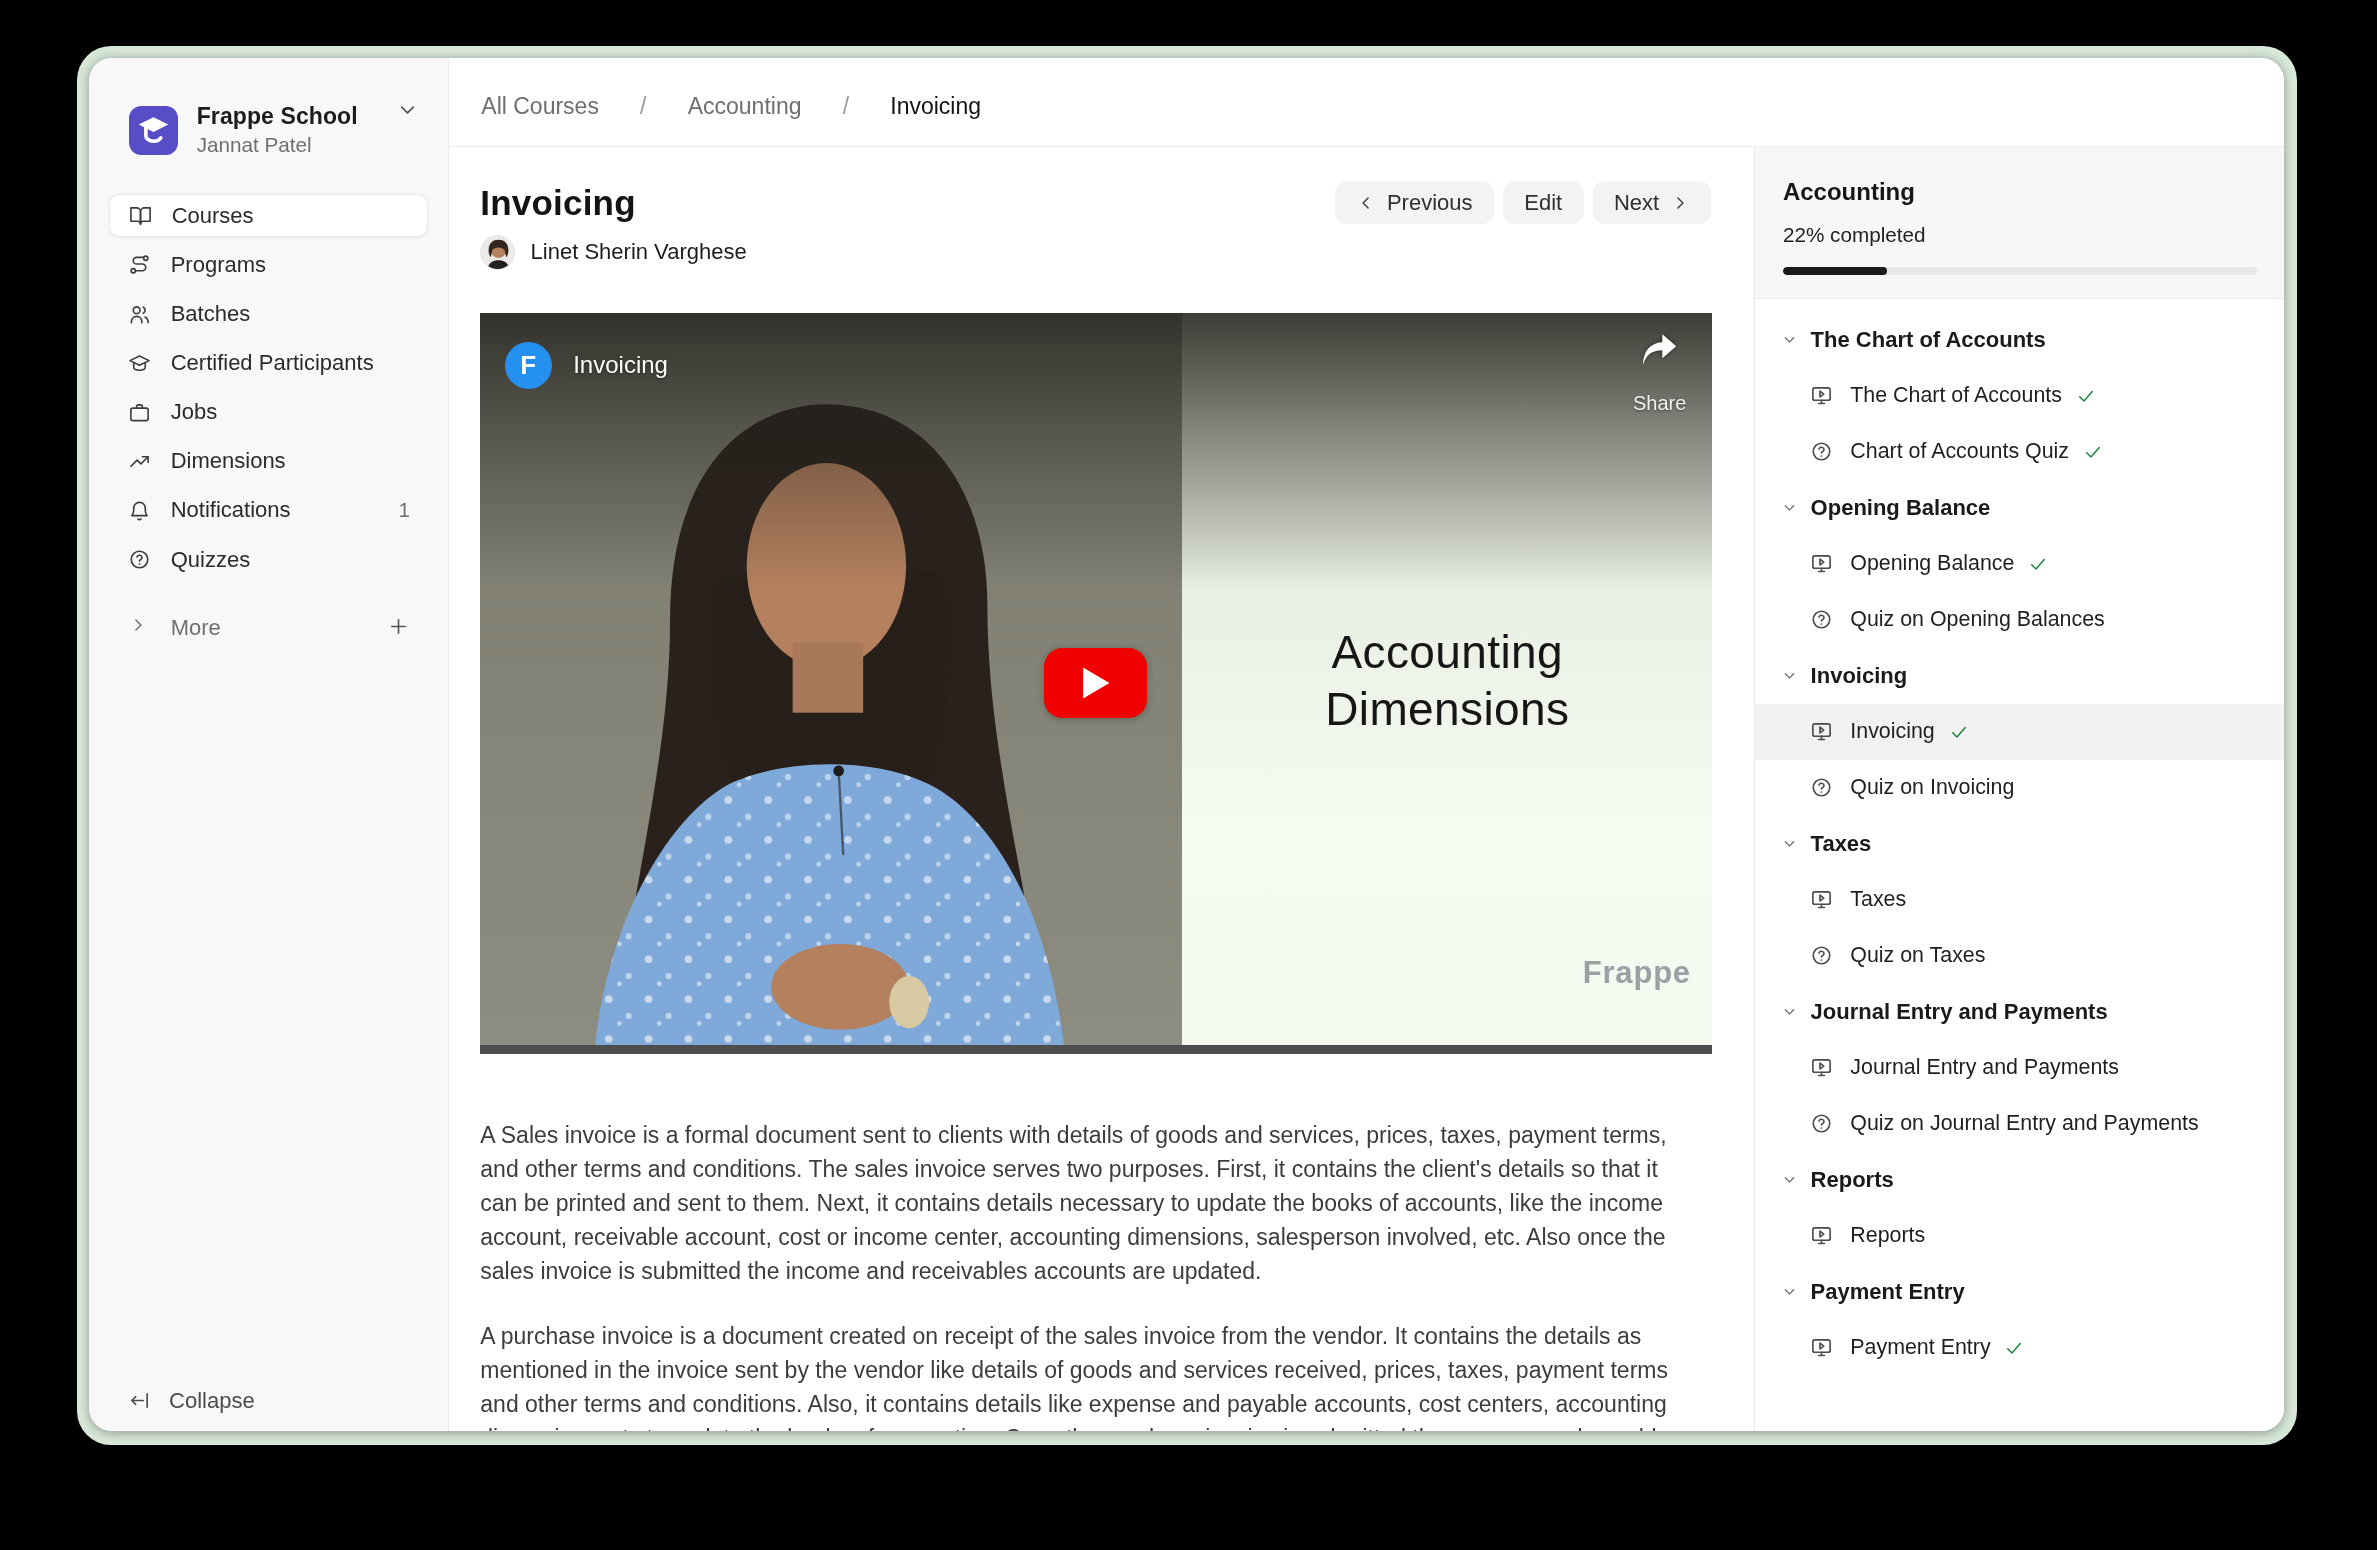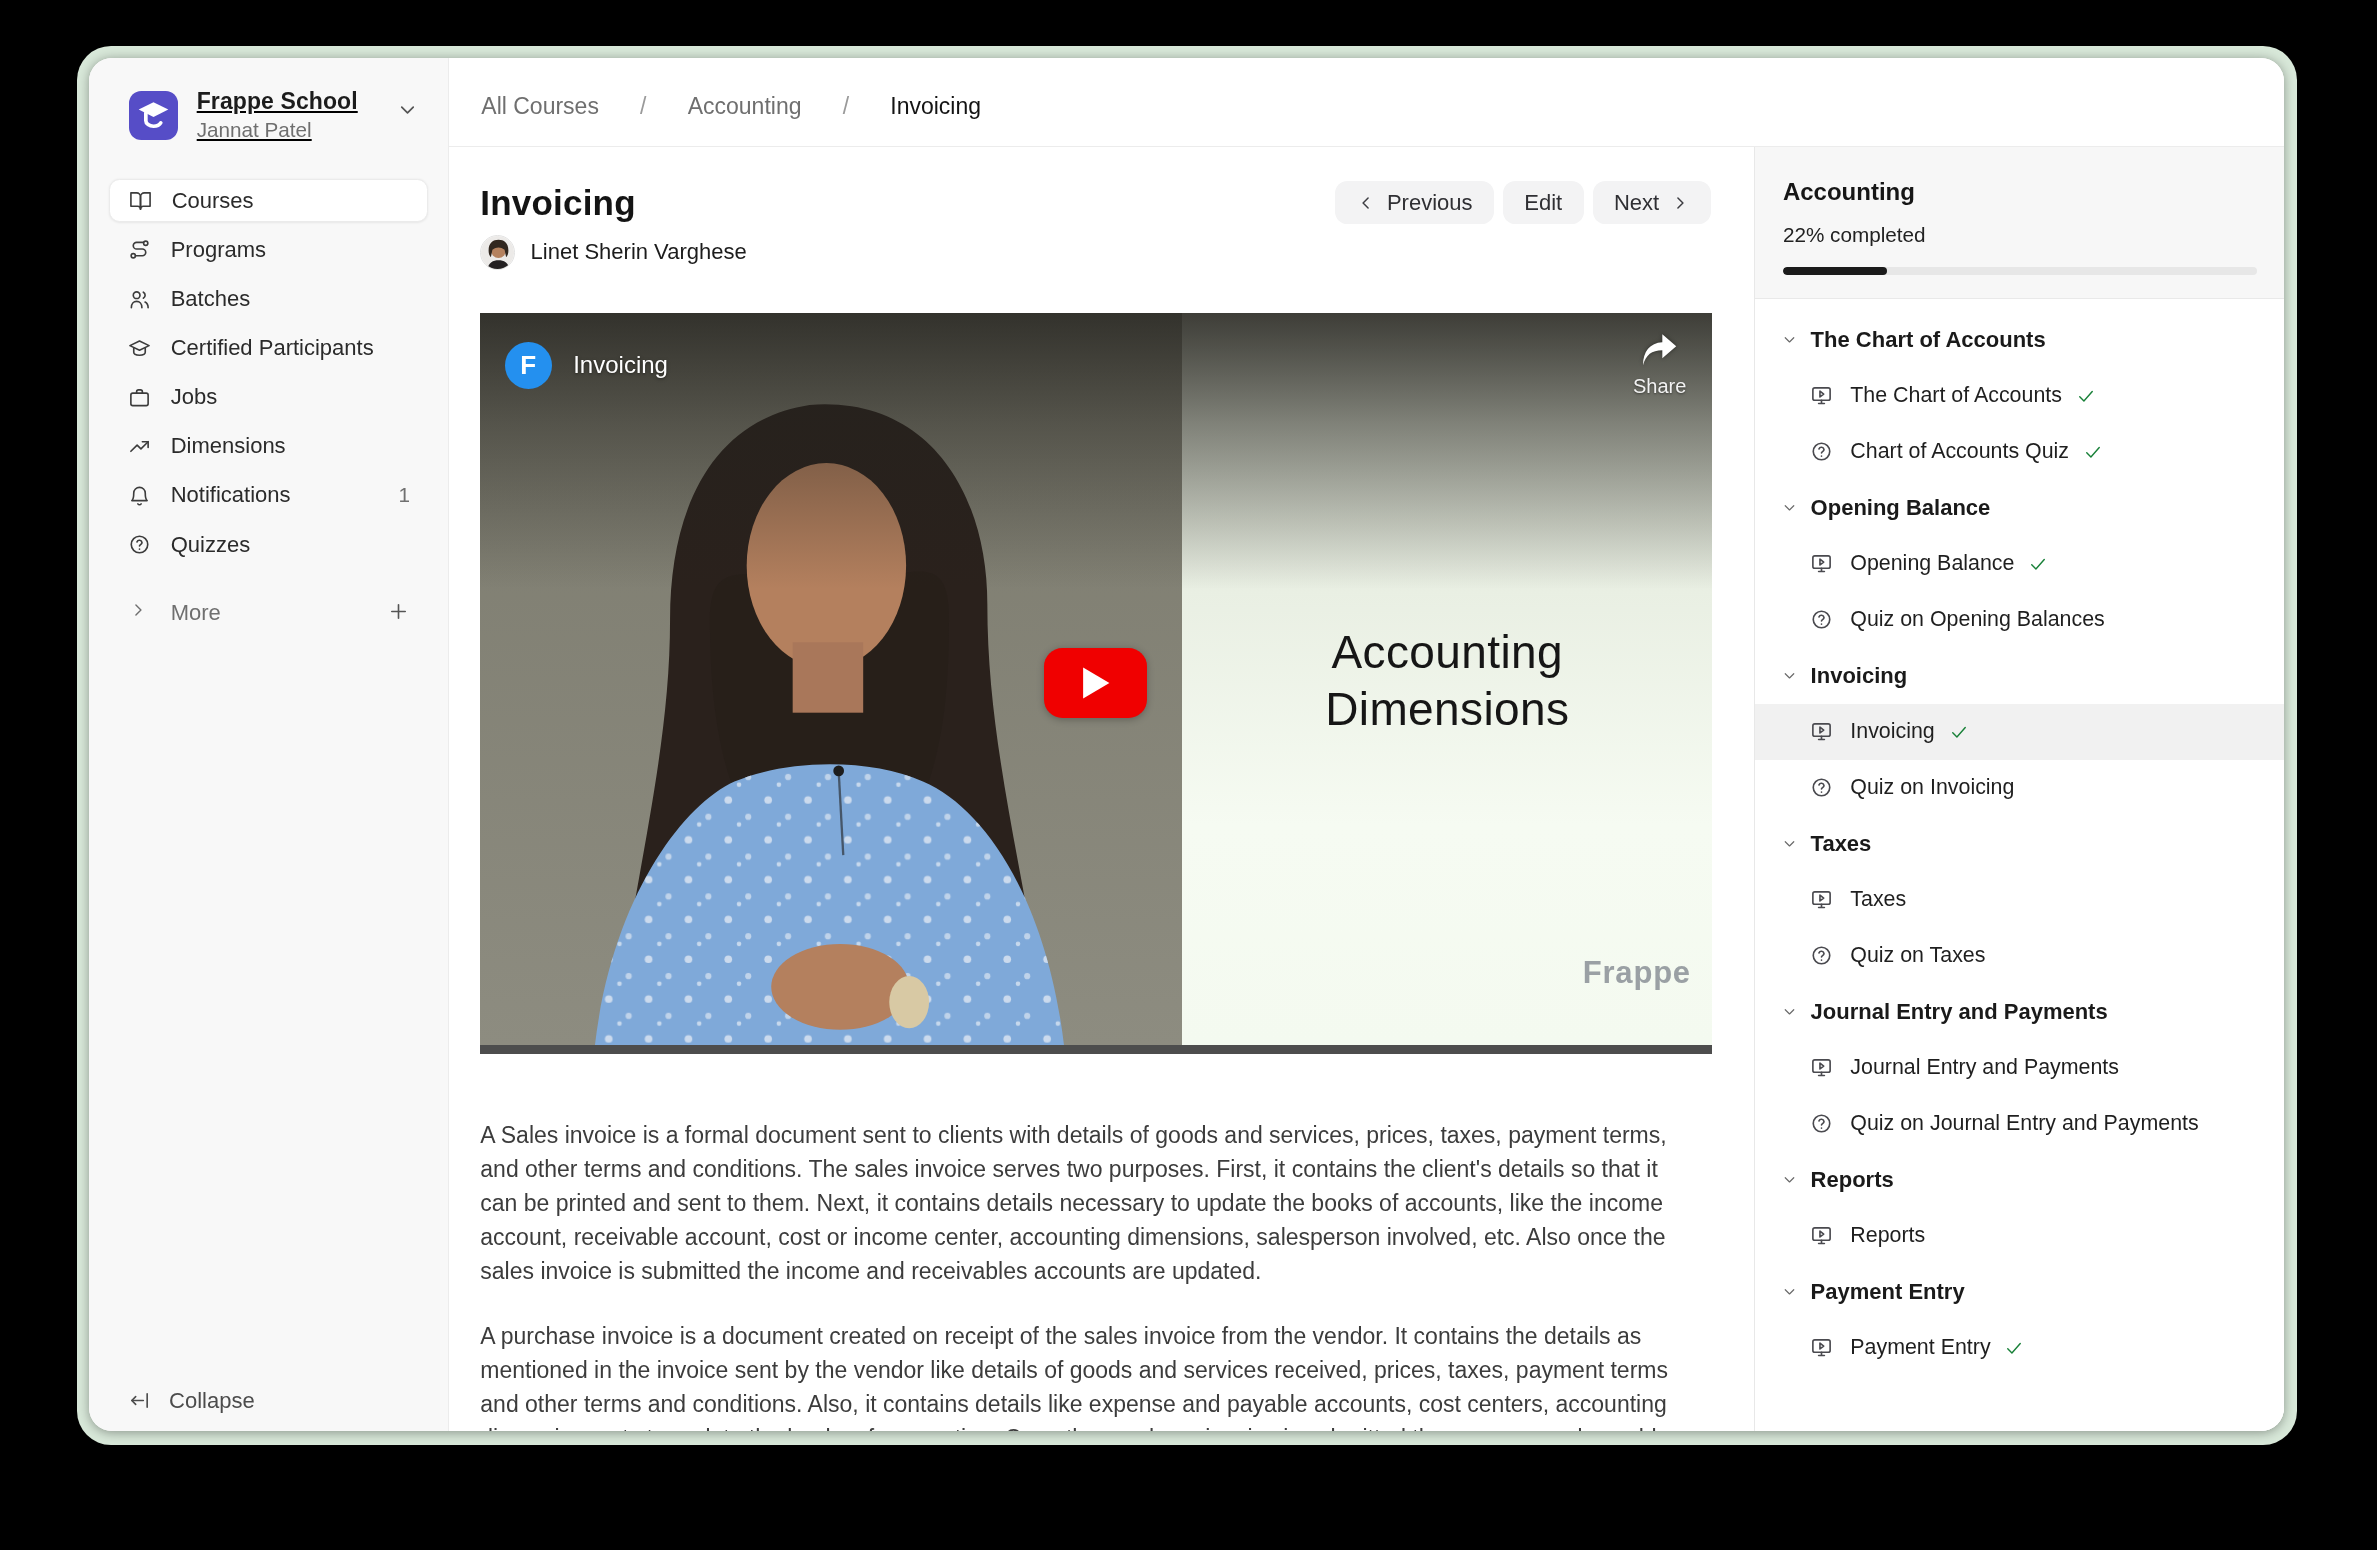--- a/index.html
+++ b/index.html
@@ -8,21 +8,21 @@
   .stage { position:relative; width:2377px; height:1550px; background:#000; overflow:hidden; }
   .frame { position:absolute; left:77px; top:46px; width:2220px; height:1399px;
            background:#d8e8d9; border-radius:34px; }
   .card  { position:absolute; left:12.3px; top:12.3px; width:2195px; height:1373px;
            background:#fff; border-radius:23px; overflow:hidden;
            box-shadow:0 1.5px 10.7px rgba(0,0,0,.35); }
 
   
   .sidebar { position:absolute; left:0; top:0; width:360px; height:100%;
              background:#f8f8f8; border-right:0.8px solid #ececec; }
-  .workspace { position:relative; padding:30px 20px 0 40px; display:flex; align-items:center; cursor:pointer;text-decoration:underline; }
+  .workspace { position:relative; padding:45px 20px 0 40px; display:flex; align-items:center; cursor:pointer; }
   .ws-logo { width:49px; height:49px; flex:0 0 49px; }
   .ws-text { margin-left:18.4px; min-width:0; }
   .ws-title { font-size:23px; font-weight:700; color:#1c1c1c; letter-spacing:0.1px; }
   .ws-sub   { font-size:20.7px; color:#6f6f6f; margin-top:3.1px; }
   .ws-chev  { width:23px; height:23px; color:#555; position:absolute; right:29px; top:40px; }
 
   .menu { margin-top:37px; }
   .menu-item { height:43px; margin:0 20px 6.1px 20px; border-radius:10.7px; display:flex;
                align-items:center; padding:0 18.4px; cursor:pointer; color:#2b2b2b; }
   .menu-item.active { background:#fff; border:0.8px solid #ebebeb; box-shadow:0 0.8px 2.3px rgba(0,0,0,.07); }
@@ -75,21 +75,21 @@
              background:linear-gradient(180deg,#b9bcae 0%, #e9efe3 38%, #f6fbf2 70%, #f4faf0 100%); }
   .v-topgrad { position:absolute; left:0; top:0; right:0; height:276px;
                background:linear-gradient(180deg, rgba(35,34,30,.82) 0%, rgba(35,34,30,.45) 40%, rgba(35,34,30,0) 100%); }
   .v-titlebar { position:absolute; left:24.5px; top:29px; display:flex; align-items:center; }
   .v-avatar { width:47px; height:47px; border-radius:50%; background:#2490ef; color:#fff;
               display:flex; align-items:center; justify-content:center; font-size:26px; font-weight:700; }
   .v-title { margin-left:21.4px; color:#fff; font-size:24px; text-shadow:0 0.8px 3.1px rgba(0,0,0,.5); }
   .v-share { position:absolute; right:26px; top:20px; display:flex; flex-direction:column;
              align-items:center; color:#fff; cursor:pointer; }
   .v-share svg { width:38px; height:34px; filter:drop-shadow(0 0.8px 2.3px rgba(0,0,0,.45)); }
-  .v-share-label { margin-top:8px; font-size:20px; color:#f2f2f2; text-shadow:0 0.8px 2.3px rgba(0,0,0,.5); }
+  .v-share-label { margin-top:25px; font-size:20px; color:#f2f2f2; text-shadow:0 0.8px 2.3px rgba(0,0,0,.5); }
   .v-play { position:absolute; left:564px; top:335px; width:103px; height:70px; background:#f00000;
             border-radius:18.4px; display:flex; align-items:center; justify-content:center; cursor:pointer;
             box-shadow:0 1.5px 7.7px rgba(0,0,0,.25); }
   .v-play svg { width:31px; height:34px; display:block; }
   .v-slide-text { position:absolute; left:702px; right:0; top:311px; text-align:center;
                   font-size:46px; line-height:57px; font-weight:500; color:#161616; letter-spacing:0.4px; }
   .v-watermark { position:absolute; right:21.4px; top:642px; font-size:31px; font-weight:700;
                  color:#9aa0a4; letter-spacing:0.8px; }
   .v-bottombar { position:absolute; left:0; bottom:0; right:0; height:9.2px; background:#4d4d4d; }
 

